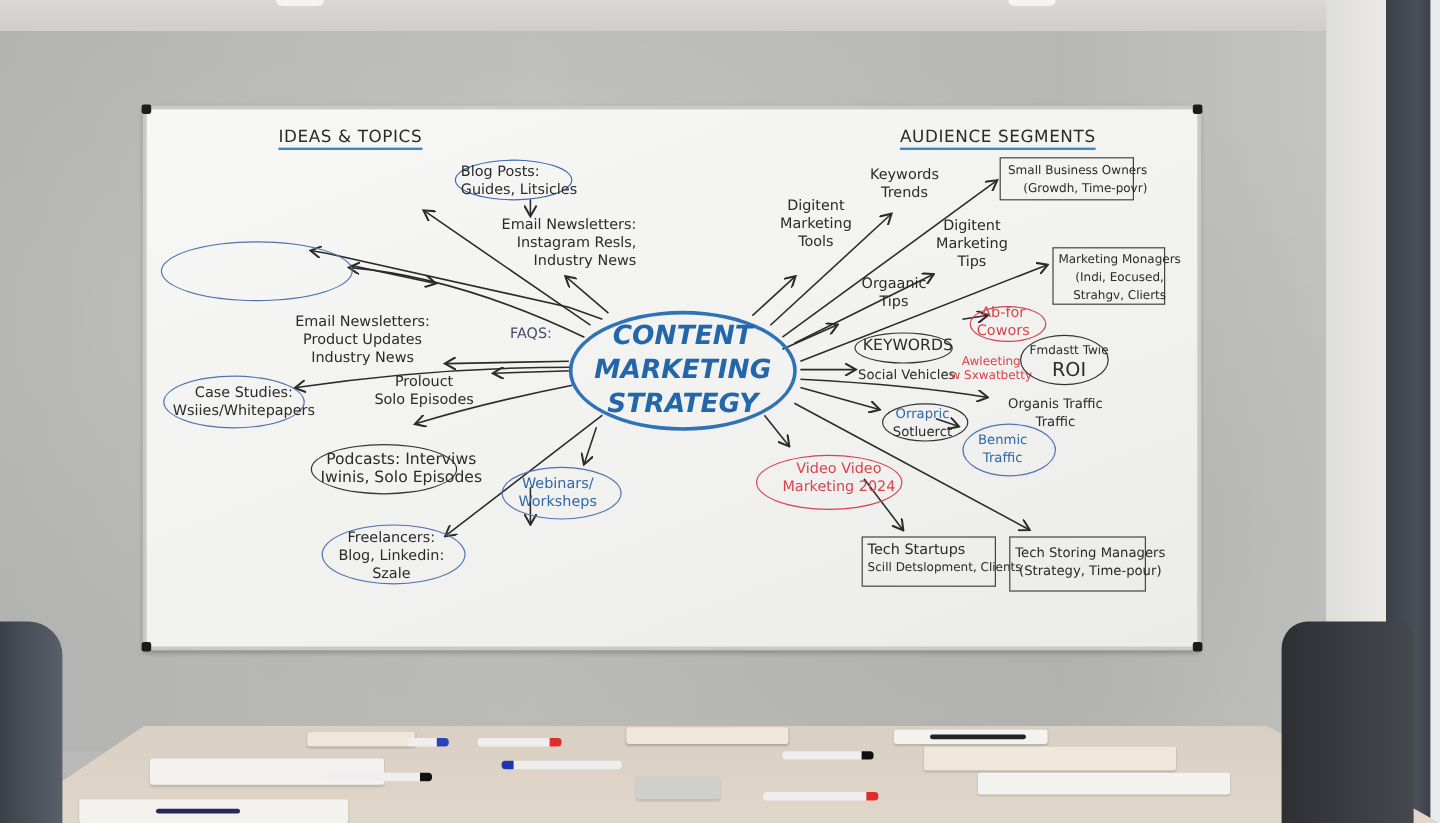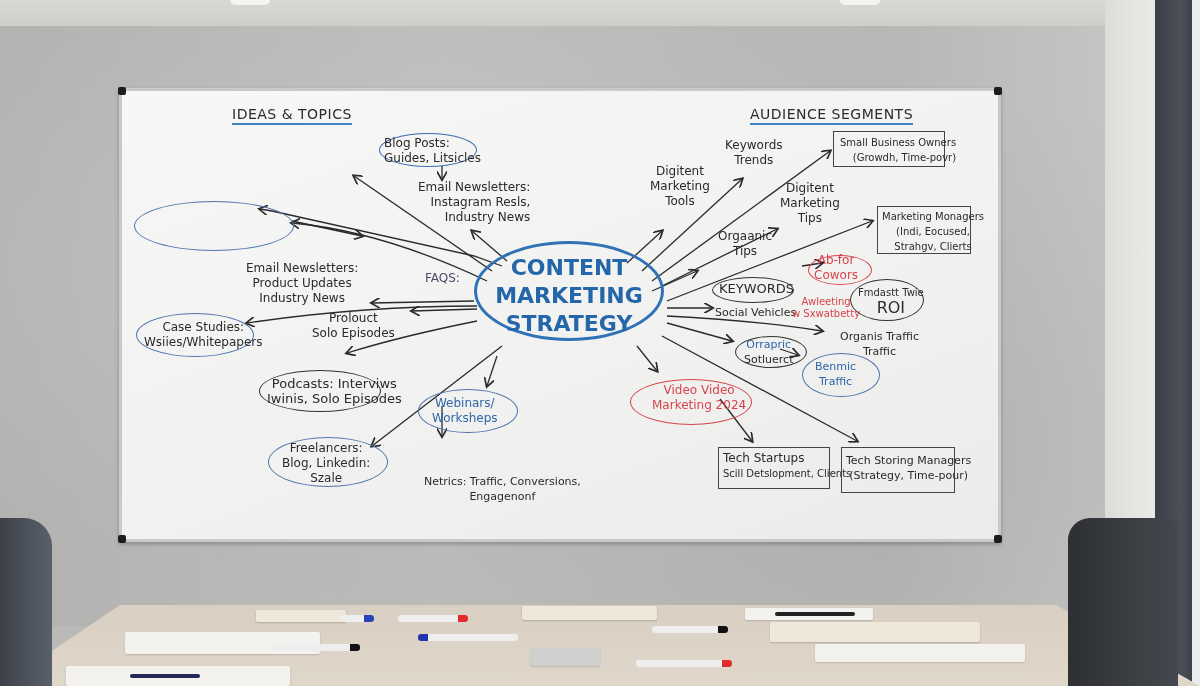--- a/index.html
+++ b/index.html
@@ -51,25 +51,26 @@
     position: absolute; font-family: "DejaVu Sans", sans-serif; color: #2a2a2a;
     font-size: 12px; line-height: 15px; text-align: center; white-space: nowrap;
   }
   .hand.blue { color: #2e66a8; }
   .hand.red { color: #d9434b; }
   .heading {
     position: absolute; font-size: 14px; color: #2a2a2a; letter-spacing: 0.5px;
     border-bottom: 2px solid #3f86c6; padding-bottom: 1px;
   }
   .center-title {
-    position: absolute; left: 352px; top: 150px; width: 190px; height: 100px;
+    position: absolute; left: 352px; top: 168px; width: 190px; height: 100px;
     border: 3px solid #2f72b5; border-radius: 50%;
-    display: flex; align-items: flex-end; justify-content: center; text-align: center;
+    display: flex; align-items: center; justify-content: center; text-align: center;
     color: #2466aa; font-weight: bold; font-size: 22px; line-height: 28px;
     box-sizing: border-box;
+    font-style: italic;
   }
   .ellipse {
     position: absolute; border: 1.5px solid #5173b0; border-radius: 50%; box-sizing: border-box;
   }
   .ellipse.dark { border-color: #333; }
   .ellipse.red { border-color: #d9434b; }
   .box {
     position: absolute; border: 1.5px solid #444; box-sizing: border-box;
   }
 
@@ -208,24 +209,20 @@
     <div>Worksheps</div>
   </div>
 
   <div class="ellipse" style="left:146px;top:346px;width:120px;height:50px"></div>
   <div class="hand" style="left:160px;top:350px">
     <div>Freelancers:</div>
     <div>Blog, Linkedin:</div>
     <div>Szale</div>
   </div>
 
-  <div class="hand" style="left:302px;top:383px;font-size:11px">
-    <div>Netrics: Traffic, Conversions,</div>
-    <div>Engagenonf</div>
-  </div>
 
   <div class="hand" style="left:528px;top:73px">
     <div>Digitent</div>
     <div>Marketing</div>
     <div>Tools</div>
   </div>
 
   <div class="hand" style="left:603px;top:47px">
     <div>Keywords</div>
     <div>Trends</div>

